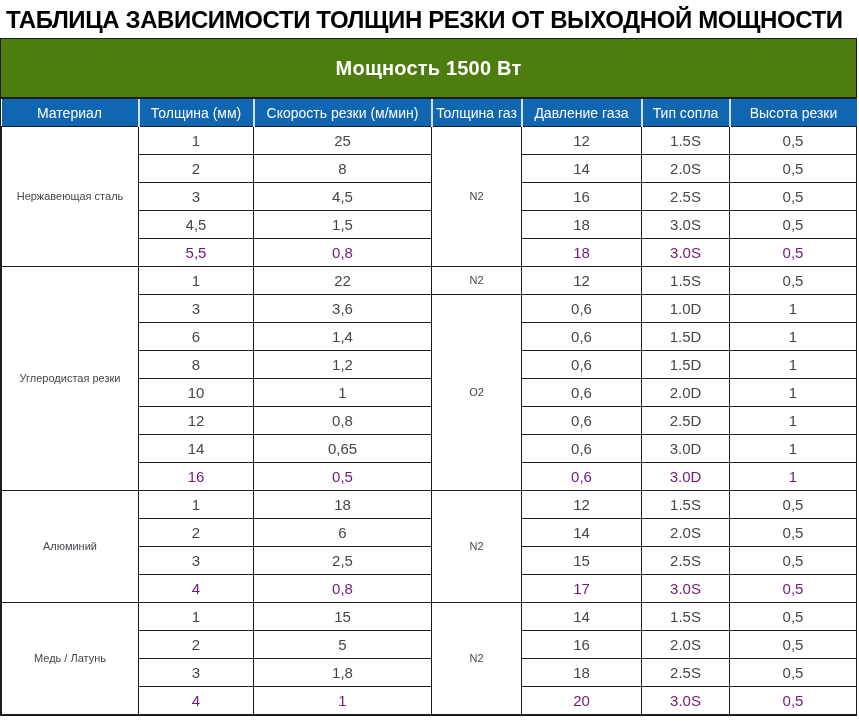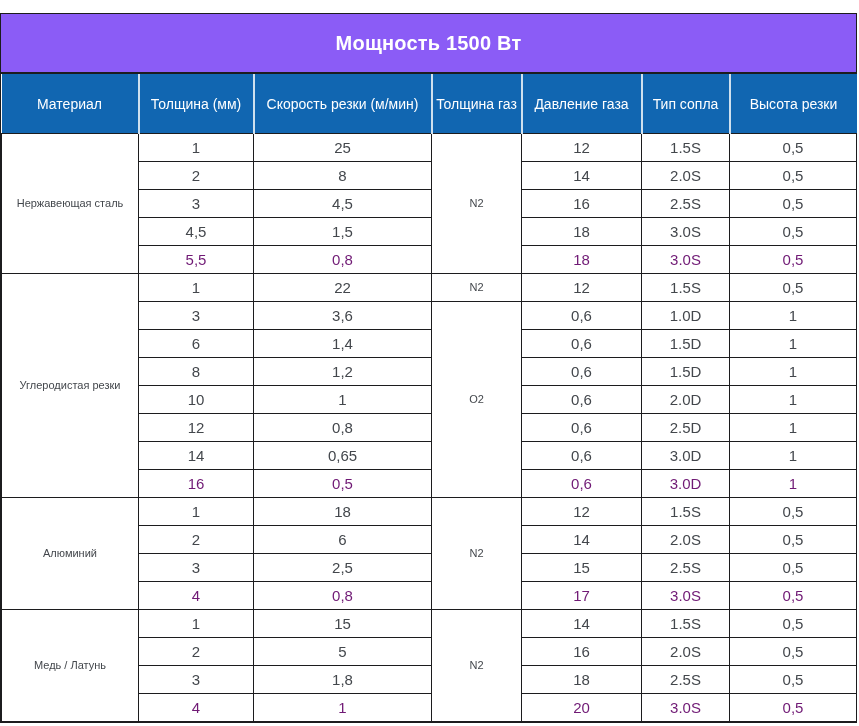--- a/index.html
+++ b/index.html
@@ -19,38 +19,38 @@
   .title span { display: block; }
 
   .tablewrap {
     width: 857px;
     border: 1px solid #1c1c1e;
     box-sizing: border-box;
   }
 
   .band {
     height: 58px;
-    background: #8b5cf6;
+    background: #4d7c0f;
     border-bottom: 2px solid #1c1c1e;
     display: flex; align-items: center; justify-content: center;
     color: #ffffff; font-size: 20px; font-weight: bold;
     letter-spacing: 0.2px;
   }
 
   table {
     border-collapse: collapse;
     table-layout: fixed;
     width: 855px;
   }
 
   thead th {
     background: #1166b1;
     color: #ffffff;
     font-size: 14px; font-weight: normal;
-    height: 27px; padding: 16px 2px;
+    height: 27px; padding: 0 2px;
     border: none;
     border-left: 2px solid #cfe0ee;
     border-bottom: 1px solid #1c1c1e;
     text-align: center; vertical-align: middle;
     overflow: hidden; white-space: nowrap;
   }
   thead th:first-child { border-left: none; }
 
   tbody td {
     border: 1px solid #1c1c1e;
@@ -61,20 +61,21 @@
   }
   tbody td.red { color: #701a75; }
   tbody td.mat, tbody td.gas { font-size: 11px; }
 </style>
 </head>
 <body>
 
 <div class="page">
 
   <div class="title">
+    <span>ТАБЛИЦА ЗАВИСИМОСТИ ТОЛЩИН РЕЗКИ ОТ ВЫХОДНОЙ МОЩНОСТИ</span>
   </div>
 
   <div class="tablewrap">
 
     <div class="band">Мощность 1500 Вт</div>
 
     <table>
       <colgroup>
         <col style="width:137px">
           <col style="width:115px">

